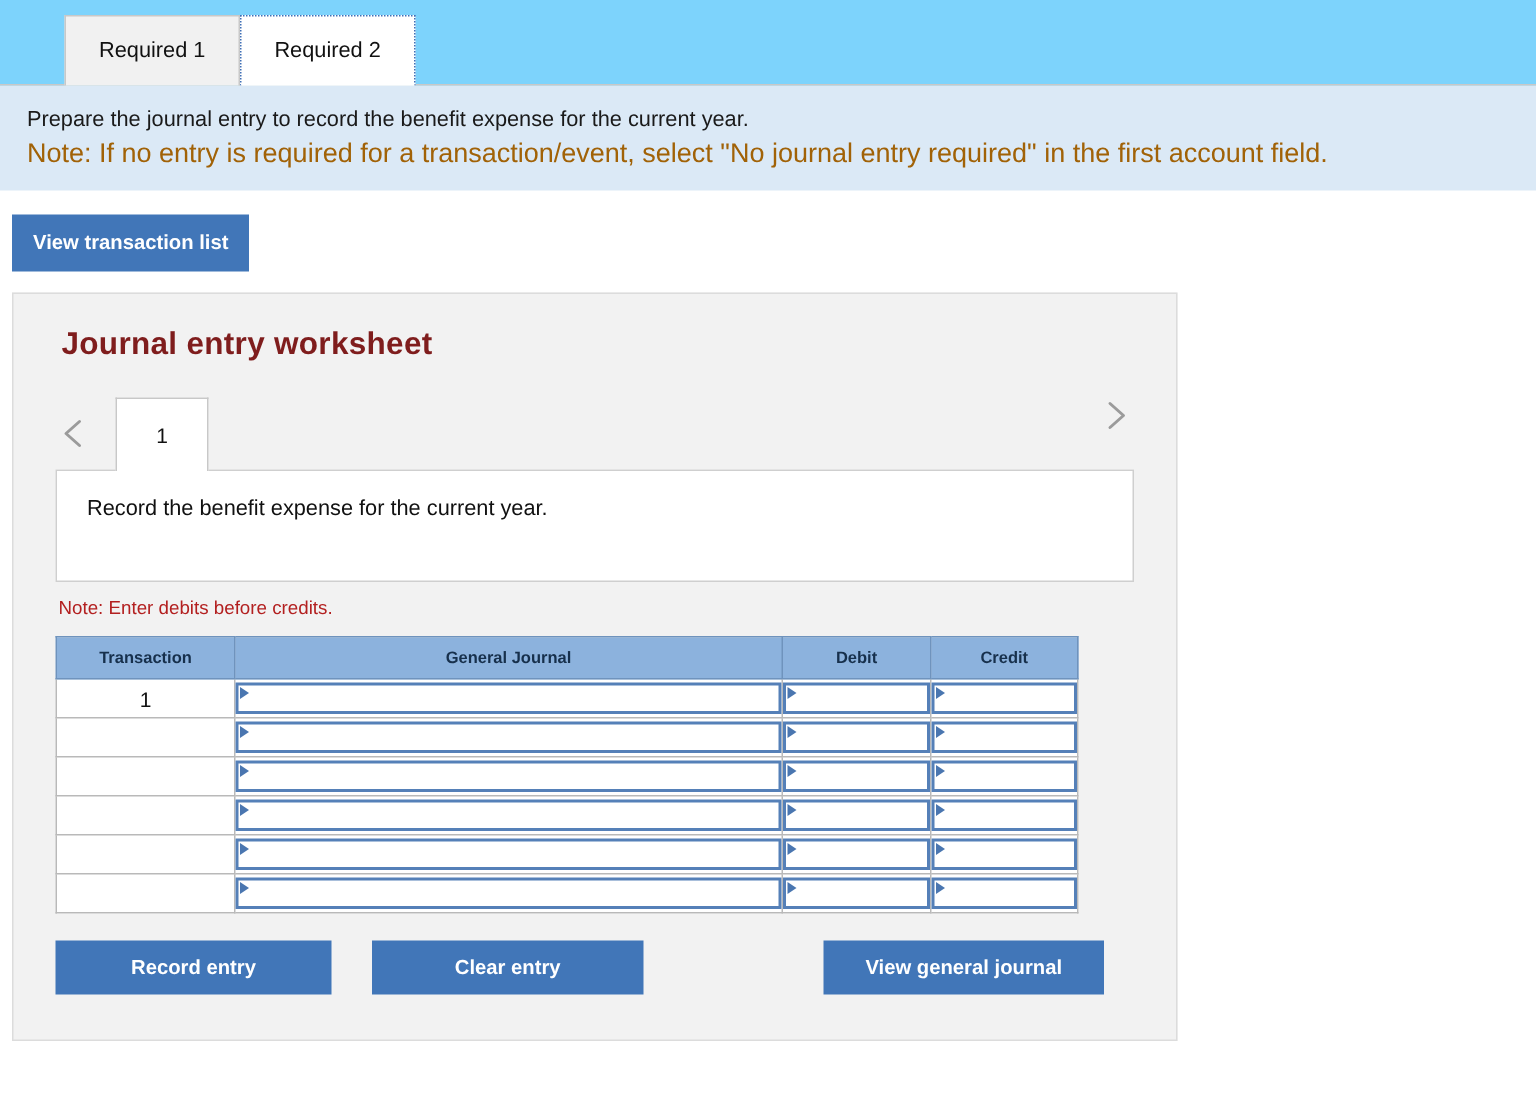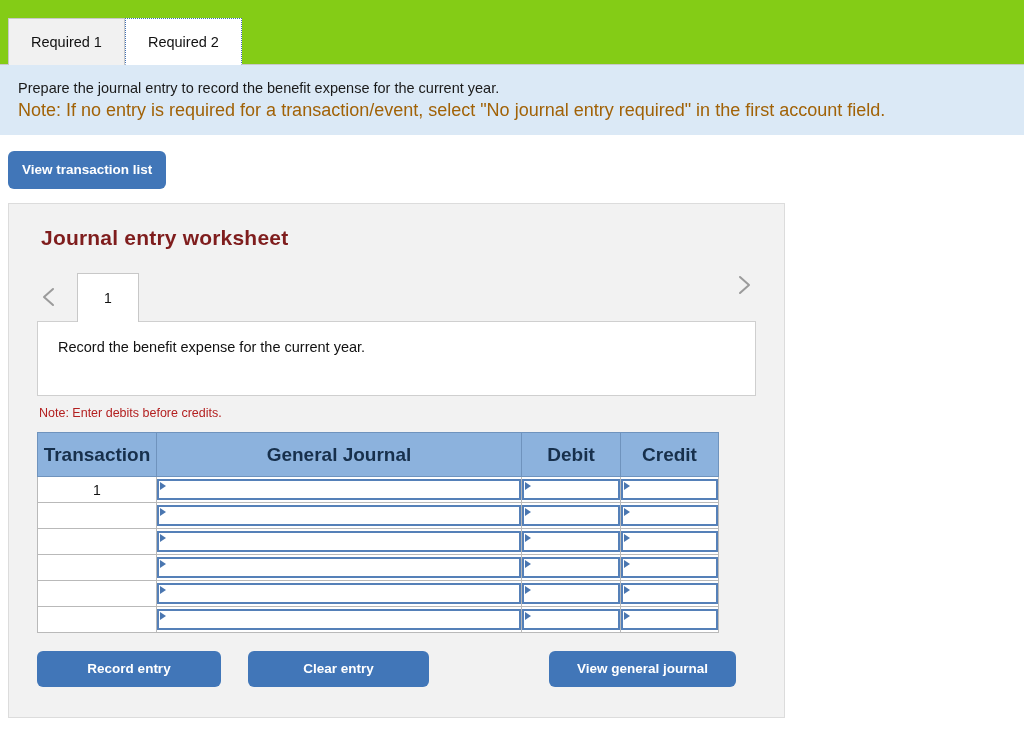--- a/index.html
+++ b/index.html
@@ -12,24 +12,25 @@
     background: #ffffff;
     font-family: "Liberation Sans", sans-serif;
     font-size: 14px;
     color: #000000;
     overflow: hidden;
   }
 
   
   .tabstrip {
     position: relative;
-    height: 65px;
+    height: 57px;
     border-bottom: 1px solid #c8c8c8;
     box-sizing: border-box;
-    background: #84cc16;
+    background: #7dd3fc;
+    padding-left: 35px;
   }
   .tabstrip-inner {
     display: flex;
     align-items: flex-end;
     height: 100%;
     padding-left: 8px;
     box-sizing: border-box;
   }
   .tab {
     position: relative;
@@ -72,21 +73,21 @@
   }
 
   
   .btn {
     display: inline-block;
     background: #4176b8;
     color: #ffffff;
     font-weight: bold;
     font-size: 13.5px;
     border: none;
-    border-radius: 6px;
+    border-radius: 0;
     padding: 10px 16px;
     cursor: pointer;
     font-family: "Liberation Sans", sans-serif;
     text-align: center;
     line-height: 16px;
   }
   .viewlist-wrap {
     padding: 16px 0 14px 8px;
   }
   #view-transaction-list { padding: 11px 14px; }
@@ -171,23 +172,23 @@
     border-collapse: collapse;
     table-layout: fixed;
     width: 645px;
     background: #ffffff;
   }
   table.journal th {
     background: #8cb2dd;
     border: 1px solid #6f93bd;
     color: #17304c;
     font-weight: bold;
-    font-size: 19px;
+    font-size: 11px;
     height: 27px;
-    padding: 8px 4px;
+    padding: 0 4px;
     text-align: center;
   }
   table.journal td {
     border: 1px solid #b9b9b9;
     height: 25px;
     padding: 0;
     background: #ffffff;
     vertical-align: middle;
   }
   td.txn {

